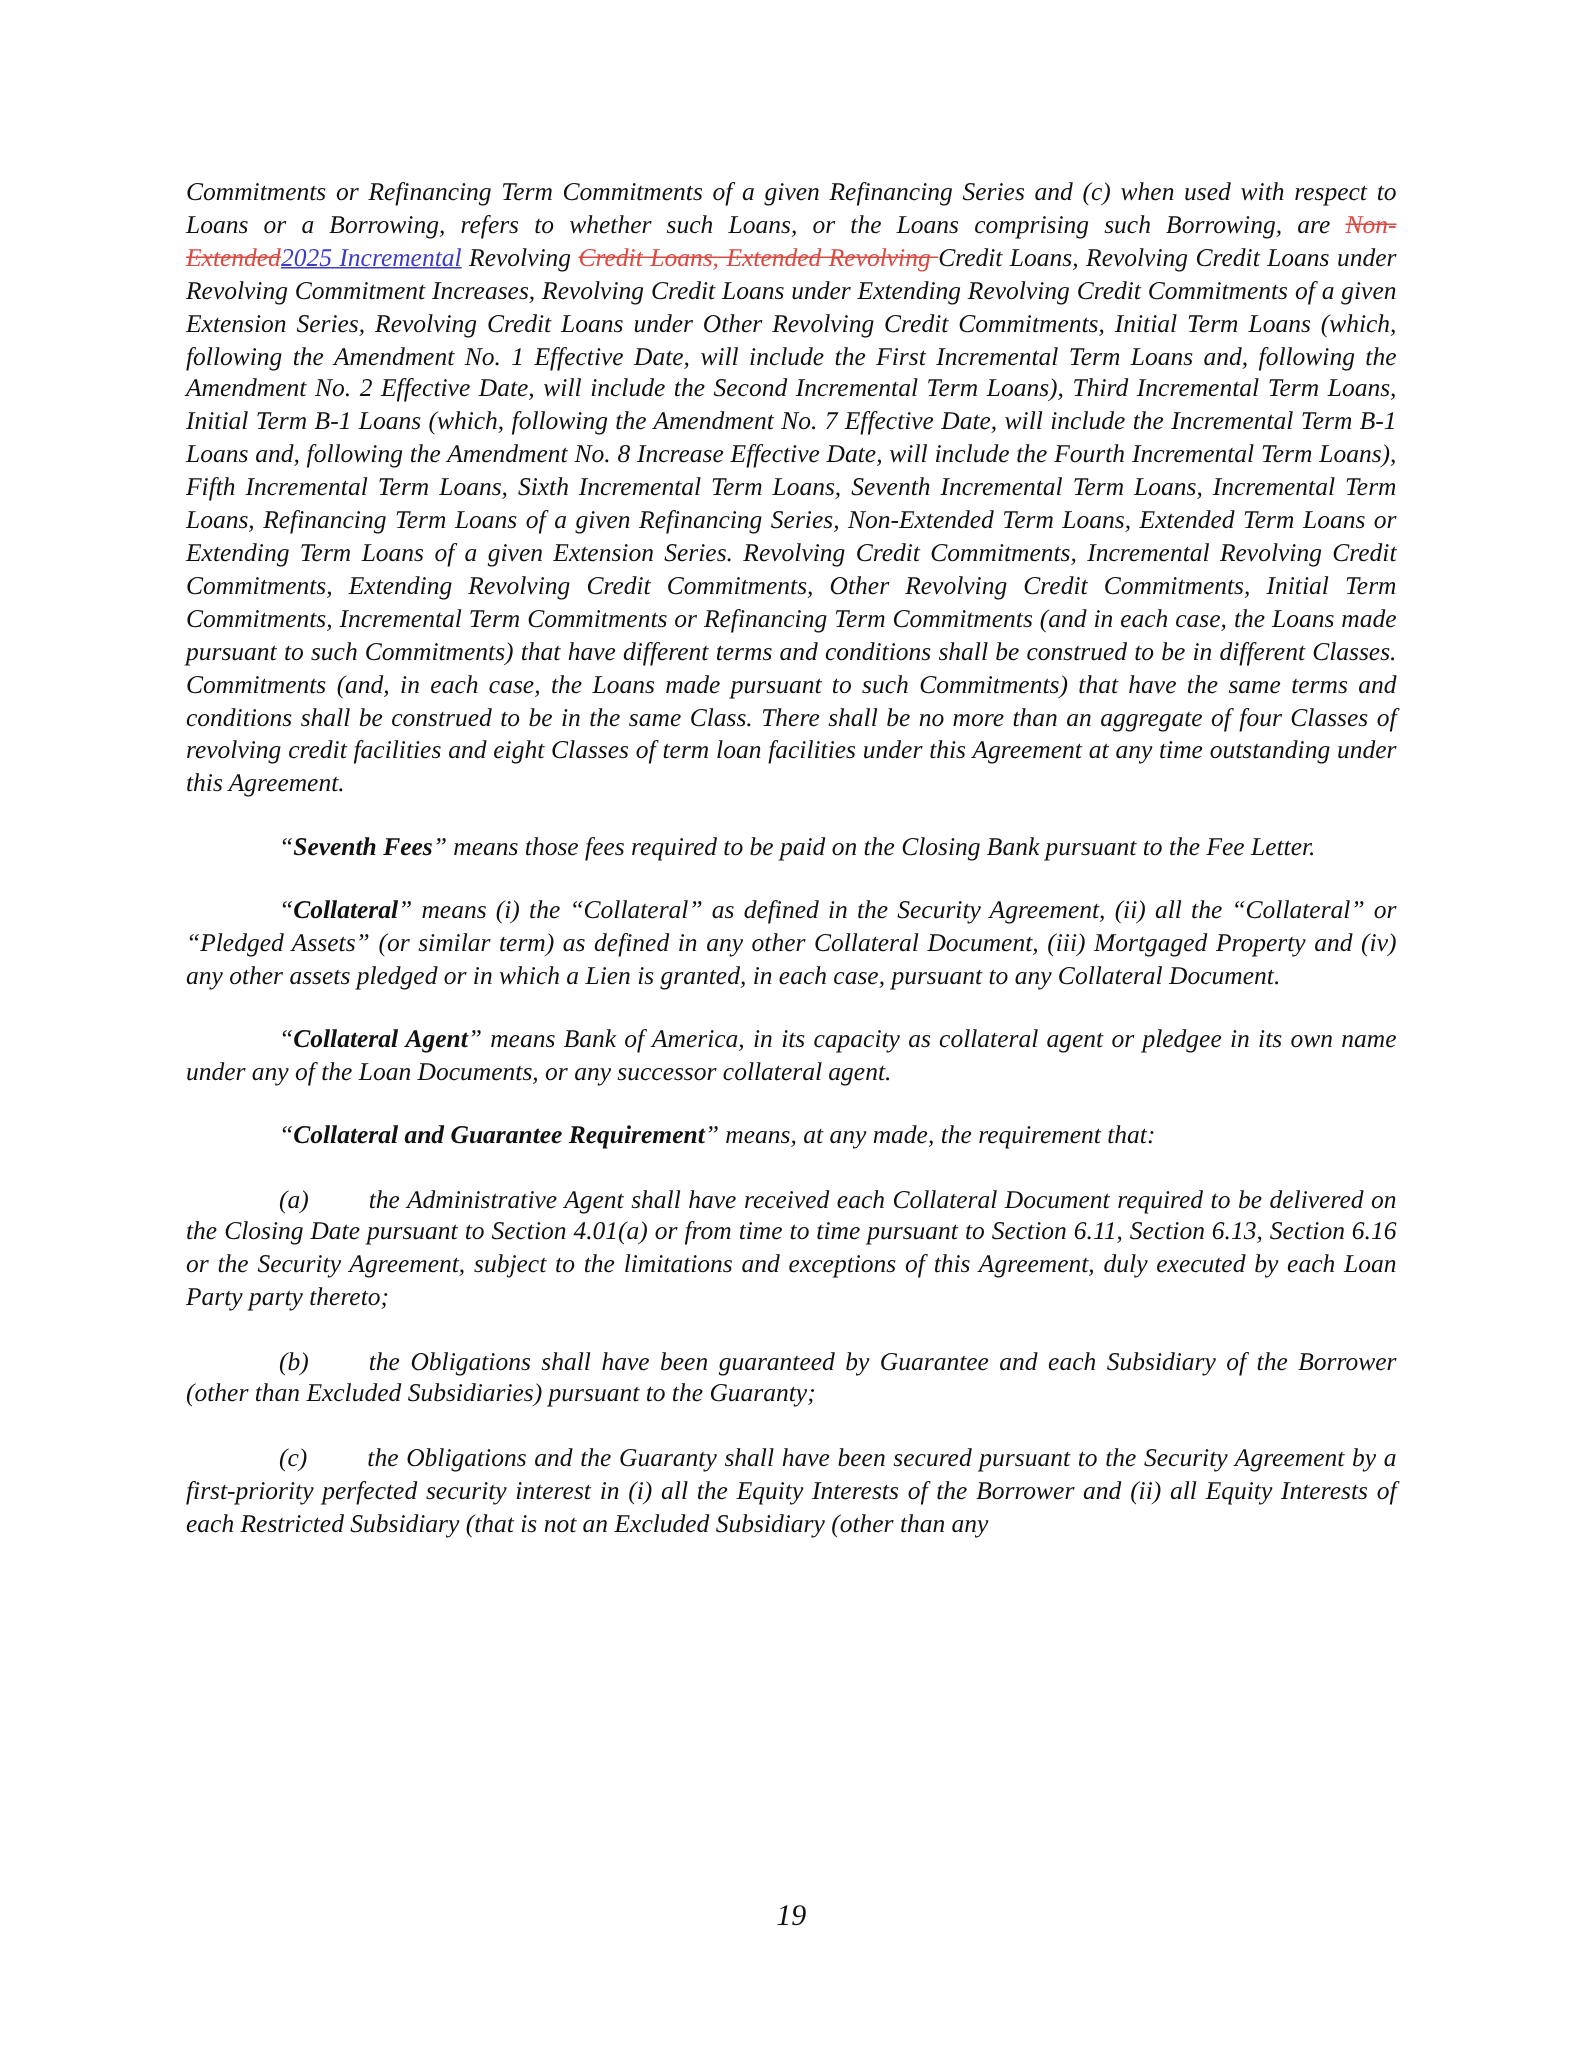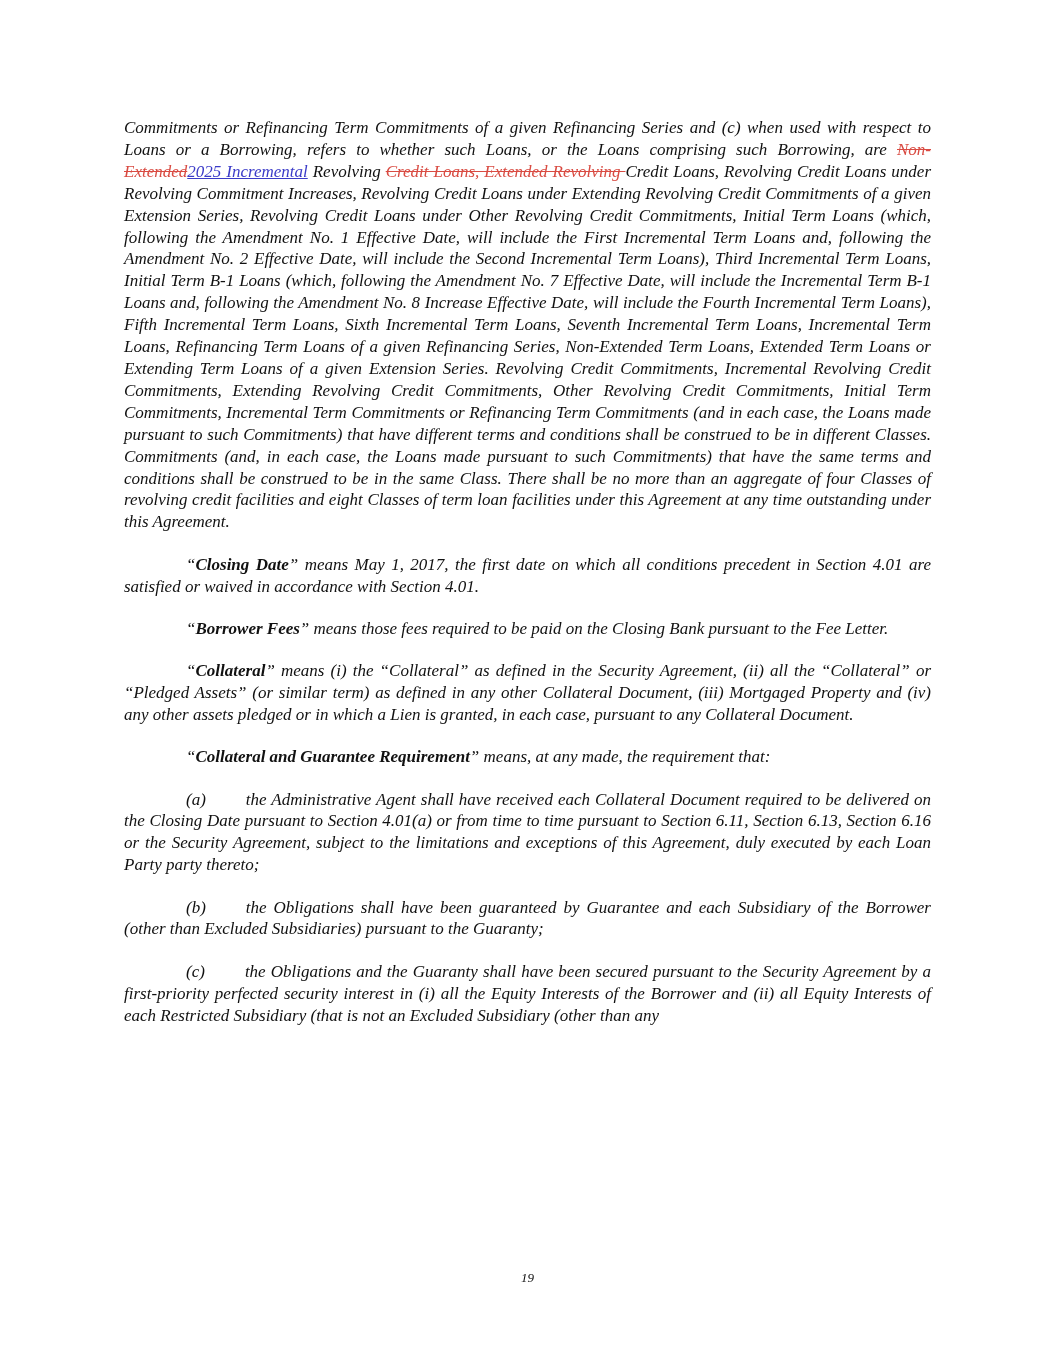--- a/index.html
+++ b/index.html
@@ -46,32 +46,32 @@
   .seg-tab {
     display: inline-block;
     width: 40px;
   }
   .page-footer {
     position: absolute;
     left: 0;
     top: 1267px;
     width: 1055px;
     text-align: center;
-    font-size: 13px;
+    font-size: 20px;
     line-height: 21.9px;
   }
 </style>
 </head>
 <body>
 
 <div class="page">
   <div class="doc-body">
     <p><span class="seg-plain">Commitments or Refinancing Term Commitments of a given Refinancing Series and (c) when used with respect to Loans or a Borrowing, refers to whether such Loans, or the Loans comprising such Borrowing, are </span><span class="seg-del">Non-Extended</span><span class="seg-ins">2025 Incremental</span><span class="seg-plain"> Revolving </span><span class="seg-del">Credit Loans, Extended Revolving&nbsp;</span><span class="seg-plain">Credit Loans, Revolving Credit Loans under Revolving Commitment Increases, Revolving Credit Loans under Extending Revolving Credit Commitments of a given Extension Series, Revolving Credit Loans under Other Revolving Credit Commitments, Initial Term Loans (which, following the Amendment No. 1 Effective Date, will include the First Incremental Term Loans and, following the Amendment No. 2 Effective Date, will include the Second Incremental Term Loans), Third Incremental Term Loans, Initial Term B-1 Loans (which, following the Amendment No. 7 Effective Date, will include the Incremental Term B-1 Loans and, following the Amendment No. 8 Increase Effective Date, will include the Fourth Incremental Term Loans), Fifth Incremental Term Loans, Sixth Incremental Term Loans, Seventh Incremental Term Loans, Incremental Term Loans, Refinancing Term Loans of a given Refinancing Series, Non-Extended Term Loans, Extended Term Loans or Extending Term Loans of a given Extension Series.  Revolving Credit Commitments, Incremental Revolving Credit Commitments, Extending Revolving Credit Commitments, Other Revolving Credit Commitments, Initial Term Commitments, Incremental Term Commitments or Refinancing Term Commitments (and in each case, the Loans made pursuant to such Commitments) that have different terms and conditions shall be construed to be in different Classes.  Commitments (and, in each case, the Loans made pursuant to such Commitments) that have the same terms and conditions shall be construed to be in the same Class.  There shall be no more than an aggregate of four Classes of revolving credit facilities and eight Classes of term loan facilities under this Agreement at any time outstanding under this Agreement.</span></p>
-    <p class="indent"><span class="seg-plain">“</span><span class="seg-bold">Closing Date</span><span class="seg-plain">” means May 1, 2017, the first date on which all conditions precedent in Section 4.01 are satisfied or waived in accordance with Section 4.01.</span></p>
-    <p class="indent"><span class="seg-plain">“</span><span class="seg-bold">Borrower Fees</span><span class="seg-plain">” means those fees required to be paid on the Closing Bank pursuant to the Fee Letter.</span></p>
+    <p class="indent"><span class="seg-plain">“</span><span class="seg-bold">Seventh Fees</span><span class="seg-plain">” means those fees required to be paid on the Closing Bank pursuant to the Fee Letter.</span></p>
     <p class="indent"><span class="seg-plain">“</span><span class="seg-bold">Collateral</span><span class="seg-plain">” means (i) the “Collateral” as defined in the Security Agreement, (ii) all the “Collateral” or “Pledged Assets” (or similar term) as defined in any other Collateral Document, (iii) Mortgaged Property and (iv) any other assets pledged or in which a Lien is granted, in each case, pursuant to any Collateral Document.</span></p>
+    <p class="indent"><span class="seg-plain">“</span><span class="seg-bold">Collateral Agent</span><span class="seg-plain">” means Bank of America, in its capacity as collateral agent or pledgee in its own name under any of the Loan Documents, or any successor collateral agent.</span></p>
     <p class="indent"><span class="seg-plain">“</span><span class="seg-bold">Collateral and Guarantee Requirement</span><span class="seg-plain">” means, at any made, the requirement that:</span></p>
     <p class="indent"><span class="seg-plain">(a)</span><span class="seg-tab"></span><span class="seg-plain">the Administrative Agent shall have received each Collateral Document required to be delivered on the Closing Date pursuant to Section 4.01(a) or from time to time pursuant to Section 6.11, Section 6.13, Section 6.16 or the Security Agreement, subject to the limitations and exceptions of this Agreement, duly executed by each Loan Party party thereto;</span></p>
     <p class="indent"><span class="seg-plain">(b)</span><span class="seg-tab"></span><span class="seg-plain">the Obligations shall have been guaranteed by Guarantee and each Subsidiary of the Borrower (other than Excluded Subsidiaries) pursuant to the Guaranty;</span></p>
     <p class="indent"><span class="seg-plain">(c)</span><span class="seg-tab"></span><span class="seg-plain">the Obligations and the Guaranty shall have been secured pursuant to the Security Agreement by a first-priority perfected security interest in (i) all the Equity Interests of the Borrower and (ii) all Equity Interests of each Restricted Subsidiary (that is not an Excluded Subsidiary (other than any</span></p>
   </div>
   <div class="page-footer">19</div>
 </div>
 
 </body></html>

